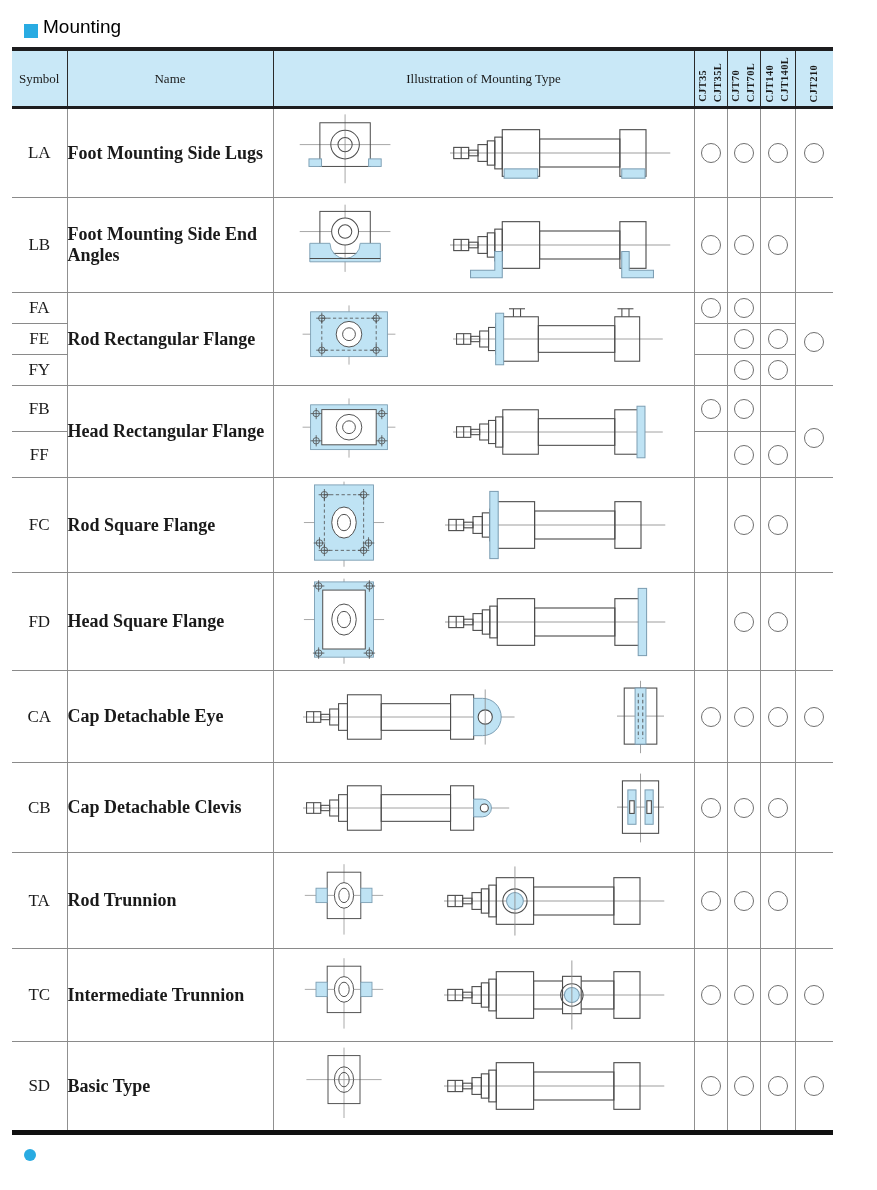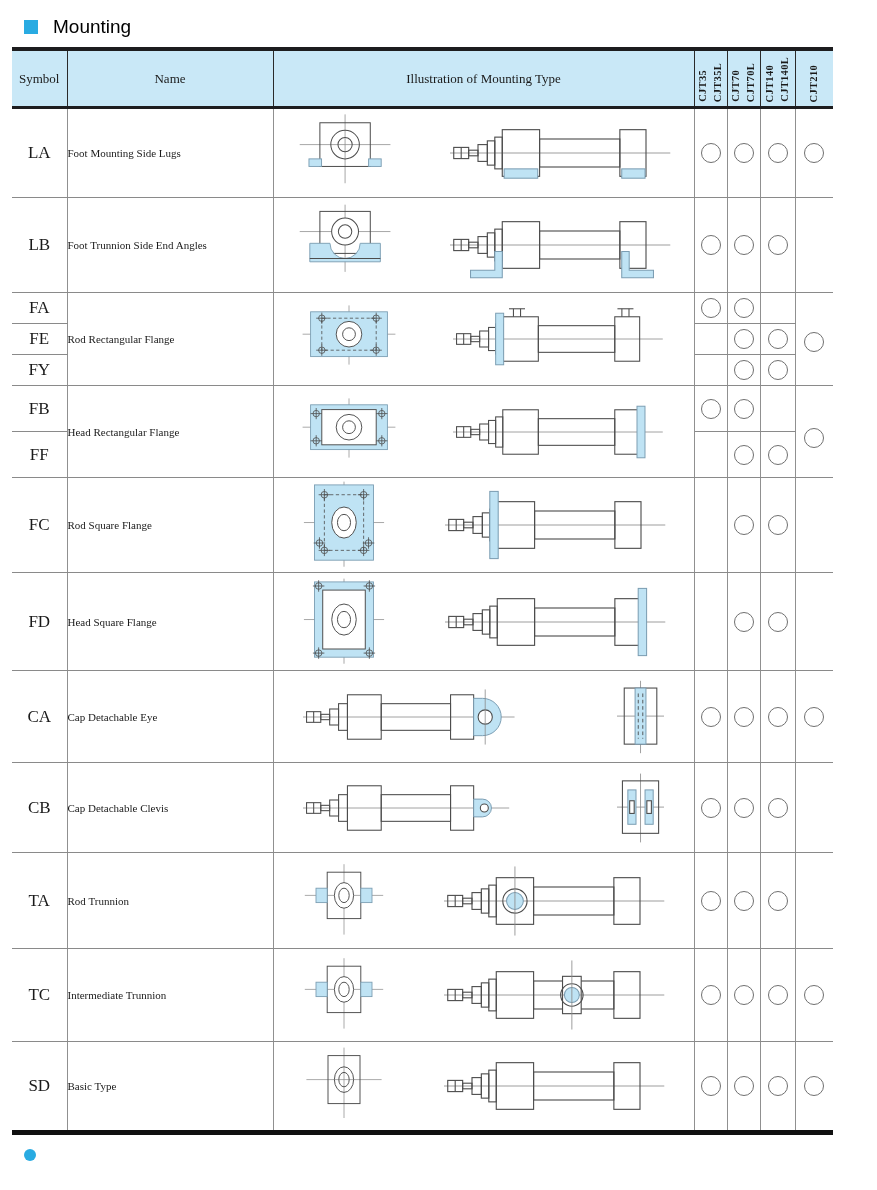--- a/index.html
+++ b/index.html
@@ -1,32 +1,32 @@
 <!DOCTYPE html>
 <html><head>
 <meta charset="utf-8">
 <style>
   html,body{margin:0;padding:0;background:#fff;}
   .page{position:relative;width:877px;height:1190px;background:#ffffff;
         font-family:"Liberation Serif","DejaVu Serif",serif;color:#1a1a1a;overflow:hidden;}
-  .title-row{display:flex;align-items:center;gap:15px;margin:16px 0 9px 24px;}
+  .title-row{display:flex;align-items:flex-end;gap:5px;margin:16px 0 9px 24px;}
   .title-sq{width:14px;height:14px;background:#29ABE2;}
   .title-text{font-family:"Liberation Sans","DejaVu Sans",sans-serif;font-size:19px;color:#000;}
 
   table.mnt{border-collapse:collapse;table-layout:fixed;width:821px;margin-left:12px;
             border-top:4px solid #1d1d1f;border-bottom:5px solid #101010;}
   table.mnt th{background:#C9E8F7;border-bottom:3px solid #1d1d1f;border-right:1px solid #2a2a2a;
             font-weight:normal;font-size:13px;vertical-align:middle;height:55px;padding:0;}
   table.mnt th:last-child{border-right:none;}
   table.mnt td{border-right:1px solid #909090;border-bottom:1px solid #8a8a8a;padding:0;vertical-align:middle;}
   table.mnt td.mk-last{border-right:none;}
   table.mnt tr:last-child td{border-bottom:none;}
 
   td.sym{text-align:center;font-size:17px;}
-  td.nm{font-size:11px;padding-left:9px;}
+  td.nm{font-size:18px;padding-left:9px;font-weight:bold;}
   td.illus{overflow:hidden;}
   .rot-wrap{display:flex;justify-content:center;align-items:flex-end;gap:2px;height:55px;padding-bottom:4px;box-sizing:border-box;}
   .rot{writing-mode:vertical-rl;transform:rotate(180deg);font-size:10.5px;font-weight:bold;line-height:1.15;letter-spacing:.3px;}
 
   .mark{width:20px;height:20px;border:1px solid #707070;border-radius:50%;margin:0 auto;visibility:hidden;box-sizing:border-box;}
   .mark.on{visibility:visible;}
   td.mk-grp{vertical-align:top;}
   td.mk-grp .mark.m3{margin-top:5px;}
   td.mk-grp .mark.m2{margin-top:13px;}
 
@@ -146,21 +146,21 @@
         <td>
             <div class="mark on"></div>
           </td>
         <td class="mk-last">
             <div class="mark on"></div>
           </td>
       </tr>
 
       <tr style="height:95px">
         <td class="sym">LB</td>
-        <td class="nm">Foot Trunnion Side End Angles</td>
+        <td class="nm">Foot Mounting Side End Angles</td>
         <td class="illus">
             <div class="iw">
           <svg viewBox="0 0 120 100" height="84">
             <line class="cl" x1="62" y1="2" x2="62" y2="82"></line>
                 <line class="cl" x1="8" y1="34" x2="116" y2="34"></line>
             <rect class="ln" x="32" y="10" width="60" height="50"></rect>
             <path class="blue" d="M20,70 V48 H44 A18,18 0 0 0 80,48 H104 V70 Z"></path>
             <line class="ln" x1="20" y1="66" x2="104" y2="66"></line>
             <circle class="wht" cx="62" cy="34" r="16"></circle>
                 <circle class="ln" cx="62" cy="34" r="8"></circle>

